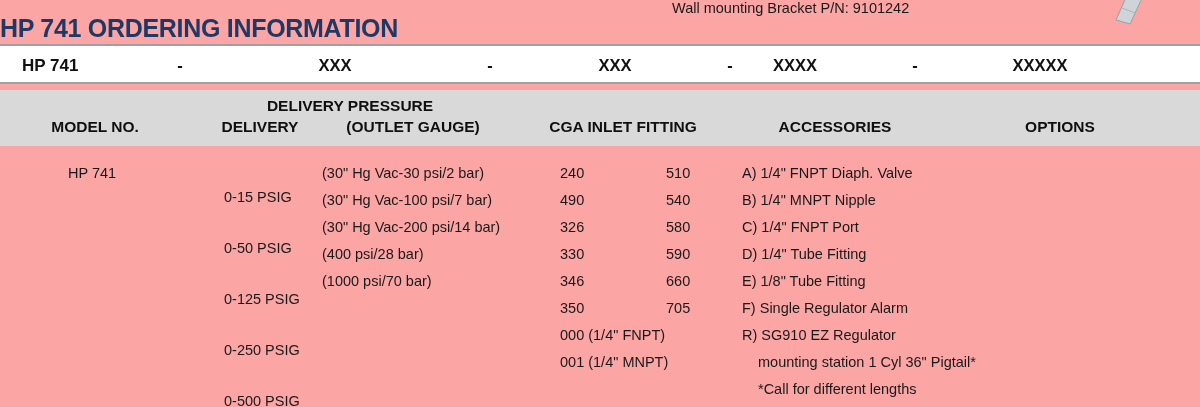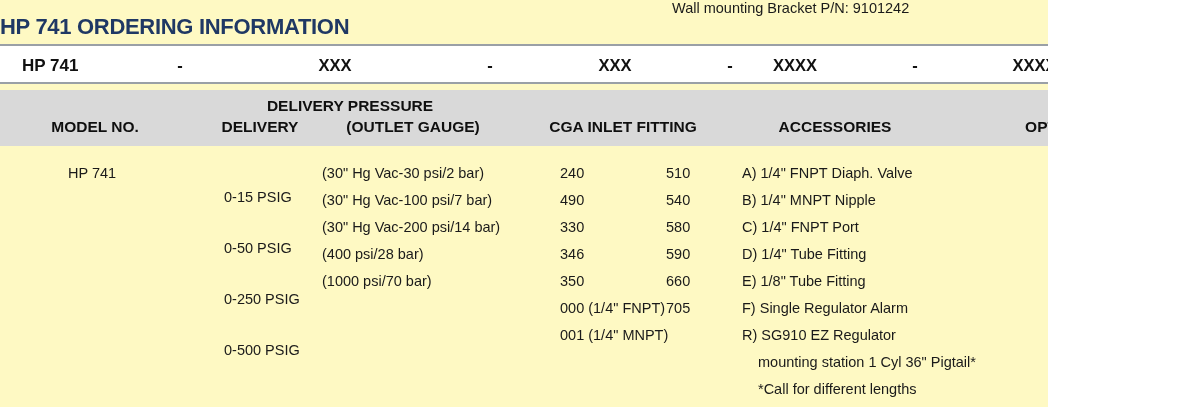--- a/index.html
+++ b/index.html
@@ -3,24 +3,24 @@
 <meta charset="utf-8">
 <style>
   * { box-sizing: border-box; }
   html, body {
     margin: 0; padding: 0;
     background: #ffffff;
     font-family: "Liberation Sans", sans-serif;
   }
   #page {
     position: relative;
-    width: 1048px;
+    width: 1200px;
     height: 407px;
     overflow: hidden;
-    background: #fef9c3;
+    background: #fca5a5;
   }
 
   
   .top-note {
     position: absolute;
     left: 672px;
     top: 0px;
     font-size: 14.5px;
     color: #1a1a1a;
     white-space: nowrap;
@@ -31,21 +31,21 @@
     top: -14px;
     width: 44px;
     height: 40px;
   }
 
   
   .title {
     position: absolute;
     left: 0px;
     top: 14px;
-    font-size: 22px;
+    font-size: 25px;
     font-weight: bold;
     color: #1f3864;
     letter-spacing: -0.3px;
     font-family: "Liberation Sans", sans-serif;
   }
   .title-rule {
     position: absolute;
     left: 0px;
     top: 44px;
     width: 1200px;
@@ -175,35 +175,37 @@
   <div class="hdr hdr-acc">ACCESSORIES</div>
   <div class="hdr hdr-opt">OPTIONS</div>
 
   <div class="col col-model">
     <div>HP 741</div>
   </div>
 
   <div class="col col-delivery">
     <div>0-15 PSIG</div>
     <div>0-50 PSIG</div>
+    <div>0-125 PSIG</div>
     <div>0-250 PSIG</div>
     <div>0-500 PSIG</div>
   </div>
 
   <div class="col col-outlet">
     <div>(30" Hg Vac-30 psi/2 bar)</div>
     <div>(30" Hg Vac-100 psi/7 bar)</div>
     <div>(30" Hg Vac-200 psi/14 bar)</div>
     <div>(400 psi/28 bar)</div>
     <div>(1000 psi/70 bar)</div>
   </div>
 
   <div class="col col-cga-a">
     <div>240</div>
     <div>490</div>
+    <div>326</div>
     <div>330</div>
     <div>346</div>
     <div>350</div>
     <div>000 (1/4" FNPT)</div>
     <div>001 (1/4" MNPT)</div>
   </div>
 
   <div class="col col-cga-b">
     <div>510</div>
     <div>540</div>

